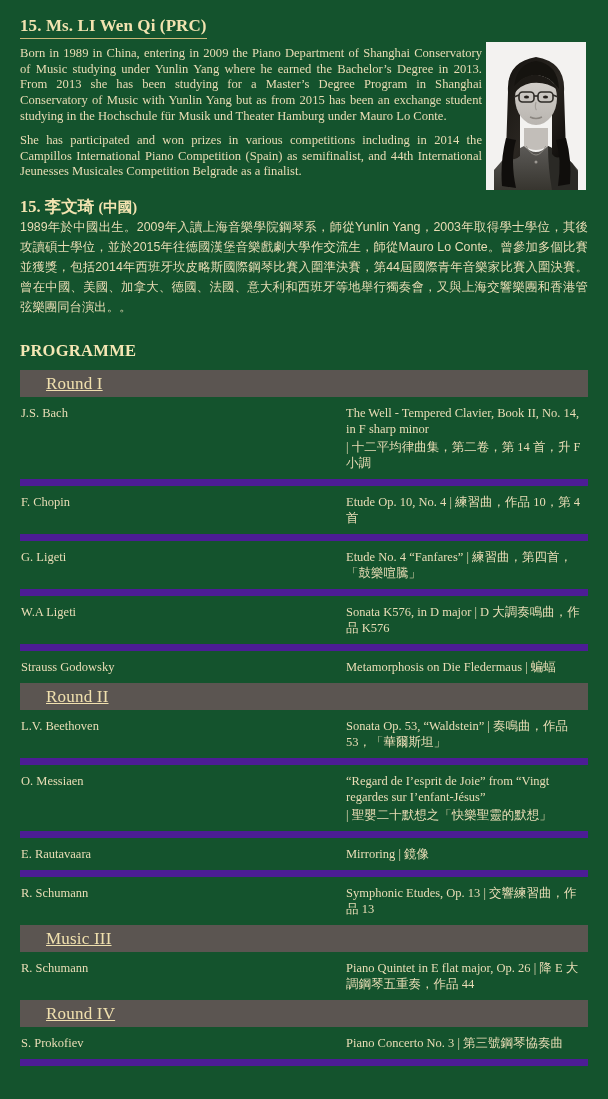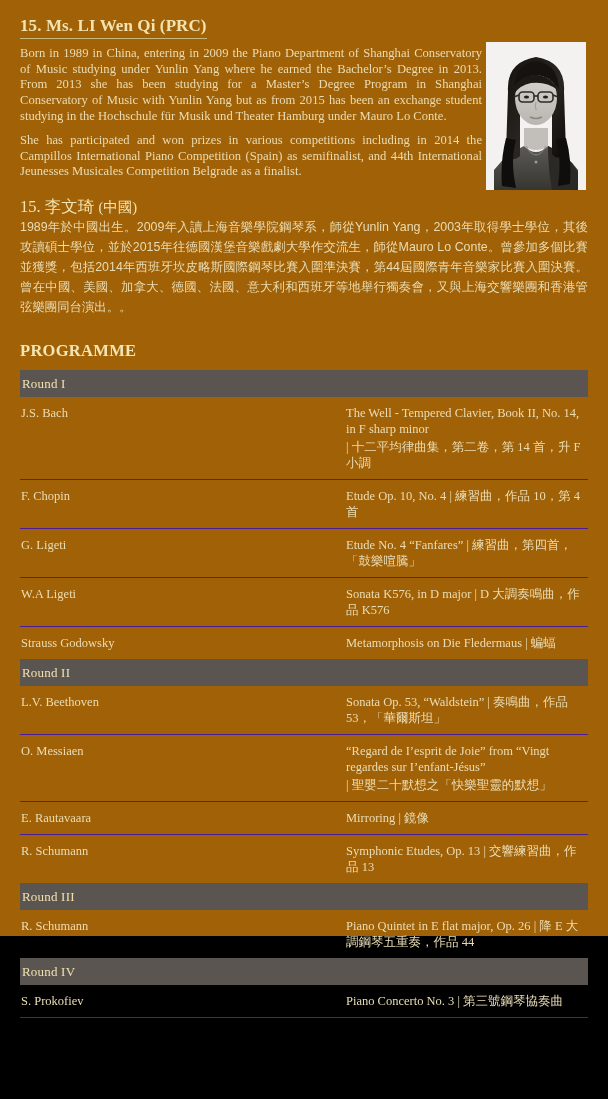--- a/index.html
+++ b/index.html
@@ -11,43 +11,43 @@
     width: 608px;
     height: 1099px;
     overflow: hidden;
     font-family: "Liberation Serif", "DejaVu Serif", serif;
     color: #e9dcb4;
     position: relative;
   }
   .page {
     position: relative;
     width: 608px;
-    height: 936px;
-    background: #a16207;
+    height: 1099px;
+    background: #14532d;
     box-sizing: border-box;
     padding: 0 20px;
   }
 
   
   .bio-title-en {
     font-size: 17px;
     font-weight: bold;
     color: #f2e3b0;
     letter-spacing: 0.1px;
     margin: 0;
     padding-top: 15px;
     padding-bottom: 2px;
     display: inline-block;
     border-bottom: 1.4px solid #c9b87a;
     line-height: 1.25;
   }
 
   .bio-title-zh {
     font-size: 16.5px;
-    font-weight: normal;
+    font-weight: bold;
     color: #f2e3b0;
     margin: 0;
     padding-top: 7px;
     padding-bottom: 0px;
     line-height: 1.3;
   }
   .bio-title-zh .paren {
     font-size: 14.5px;
   }
 
@@ -102,29 +102,30 @@
     border-collapse: collapse;
     table-layout: fixed;
   }
   table.programme td {
     vertical-align: top;
     padding: 0;
   }
 
   tr.round-row td {
     background: #5b5551;
-    padding: 6px 0 6px 2px;
-    font-size: 13px;
+    padding: 6px 0 6px 26px;
+    font-size: 17px;
     color: #f0e0ae;
     line-height: 15px;
     letter-spacing: 0.2px;
+    text-decoration: underline;
   }
 
   tr.piece-row td {
-    border-bottom: 1px solid #4c1d95;
+    border-bottom: 7px solid #4c1d95;
     padding: 8px 0 8px 0;
     font-size: 12.5px;
     line-height: 16px;
     color: #eaddb6;
   }
   tr.piece-row td.composer {
     width: 128px;
     padding-left: 1px;
     padding-right: 4px;
   }
@@ -271,21 +272,21 @@
         </td>
       </tr>
       <tr class="piece-row nosep">
         <td class="composer">R. Schumann</td>
         <td class="work">
           <span class="work-line">Symphonic Etudes, Op. 13 | 交響練習曲，作品 13</span>
         </td>
       </tr>
 
       <tr class="round-row">
-        <td colspan="2">Round III</td>
+        <td colspan="2">Music III</td>
       </tr>
       <tr class="piece-row nosep">
         <td class="composer">R. Schumann</td>
         <td class="work">
           <span class="work-line">Piano Quintet in E flat major, Op. 26 | 降 E 大調鋼琴五重奏，作品 44</span>
         </td>
       </tr>
 
       <tr class="round-row">
         <td colspan="2">Round IV</td>

